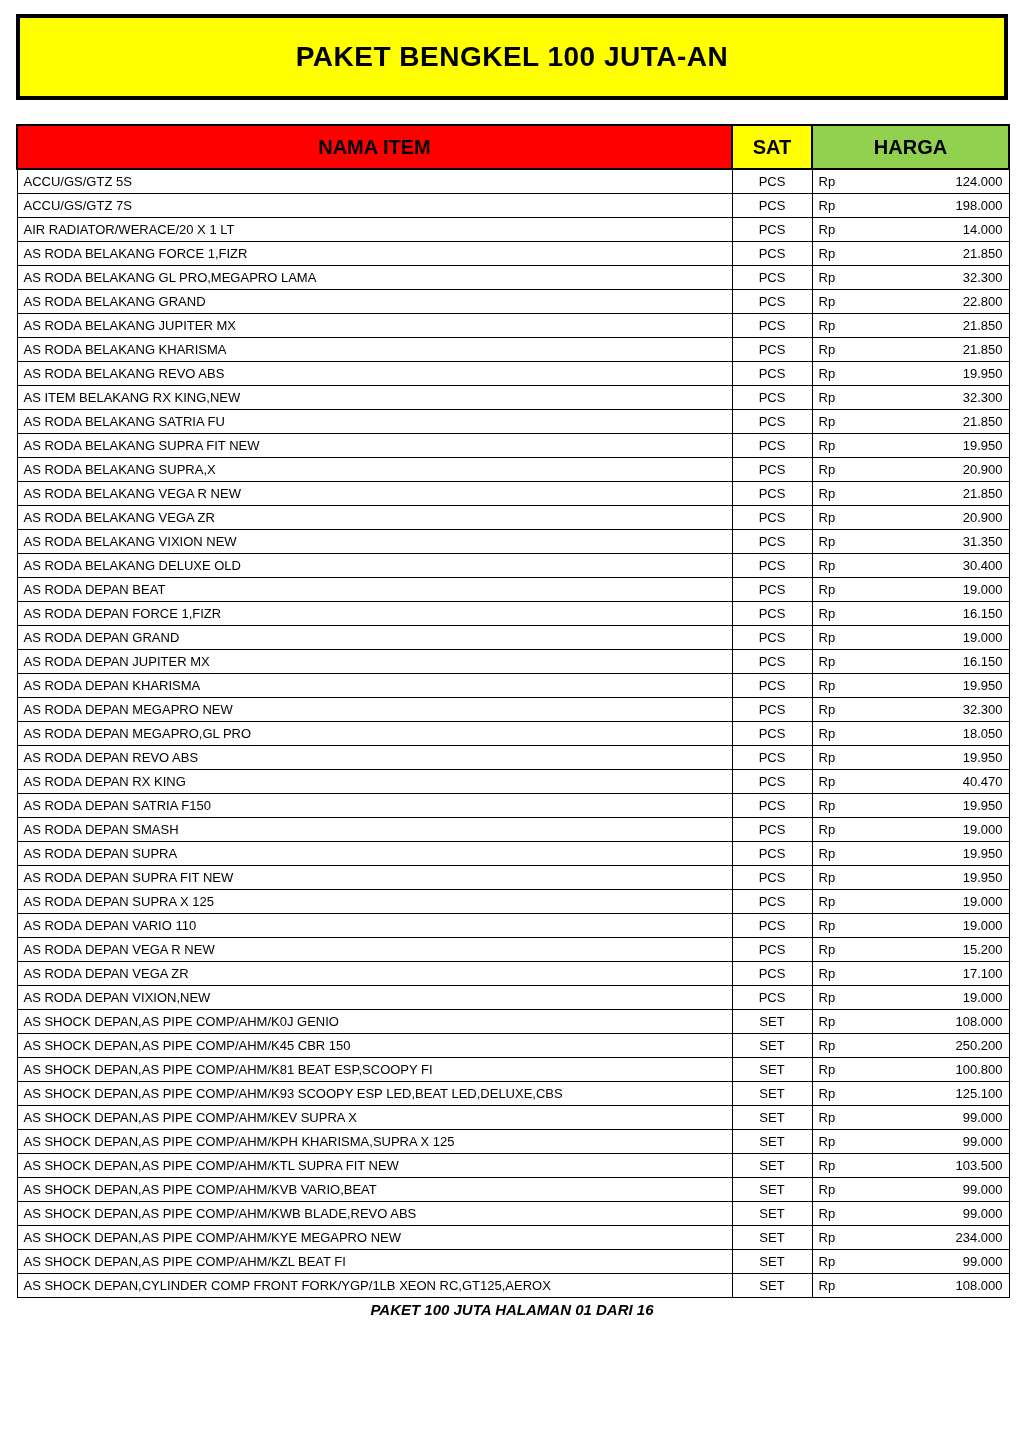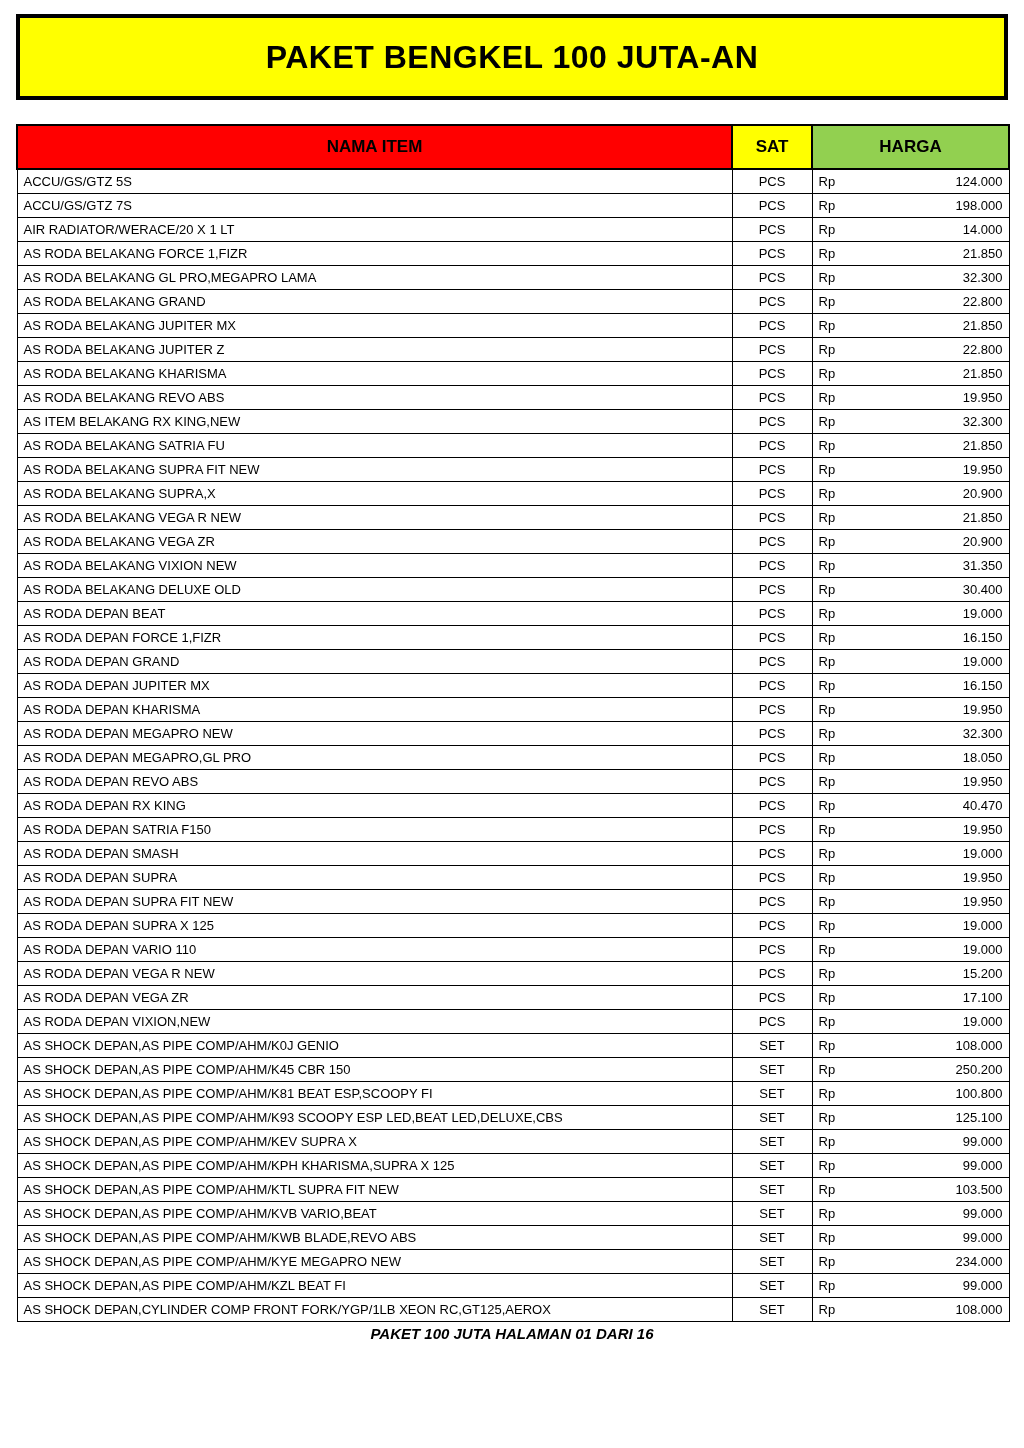--- a/index.html
+++ b/index.html
@@ -21,37 +21,37 @@
     border: 4px solid #000;
     background: #FFFF00;
     height: 86px;
     display: flex;
     align-items: center;
     justify-content: center;
     margin-bottom: 24px;
   }
   .title-banner h1 {
     margin: 0;
-    font-size: 32px;
+    font-size: 28px;
     font-weight: bold;
     letter-spacing: 0.5px;
   }
   table.price-table {
     width: 100%;
     border-collapse: collapse;
     table-layout: fixed;
   }
   table.price-table col.c-item  { width: 715px; }
   table.price-table col.c-unit  { width: 80px;  }
   table.price-table col.c-price { width: 197px; }
 
   table.price-table thead th {
     border: 2px solid #000;
     height: 44px;
-    font-size: 17px;
+    font-size: 20px;
     font-weight: bold;
     text-align: center;
     vertical-align: middle;
   }
   th.h-item  { background: #FF0000; }
   th.h-unit  { background: #FFFF00; }
   th.h-price { background: #92D050; }
 
   table.price-table tbody td {
     border: 1px solid #000;
@@ -150,28 +150,20 @@
         </tr>
         <tr>
           <td class="cell-item">AS RODA BELAKANG JUPITER MX</td>
           <td class="cell-unit">PCS</td>
           <td class="cell-price">
             <span class="rp">Rp</span>
             <span class="amt">21.850</span>
           </td>
         </tr>
         <tr>
-          <td class="cell-item">AS RODA BELAKANG JUPITER Z</td>
-          <td class="cell-unit">PCS</td>
-          <td class="cell-price">
-            <span class="rp">Rp</span>
-            <span class="amt">22.800</span>
-          </td>
-        </tr>
-        <tr>
           <td class="cell-item">AS RODA BELAKANG KHARISMA</td>
           <td class="cell-unit">PCS</td>
           <td class="cell-price">
             <span class="rp">Rp</span>
             <span class="amt">21.850</span>
           </td>
         </tr>
         <tr>
           <td class="cell-item">AS RODA BELAKANG REVO ABS</td>
           <td class="cell-unit">PCS</td>

